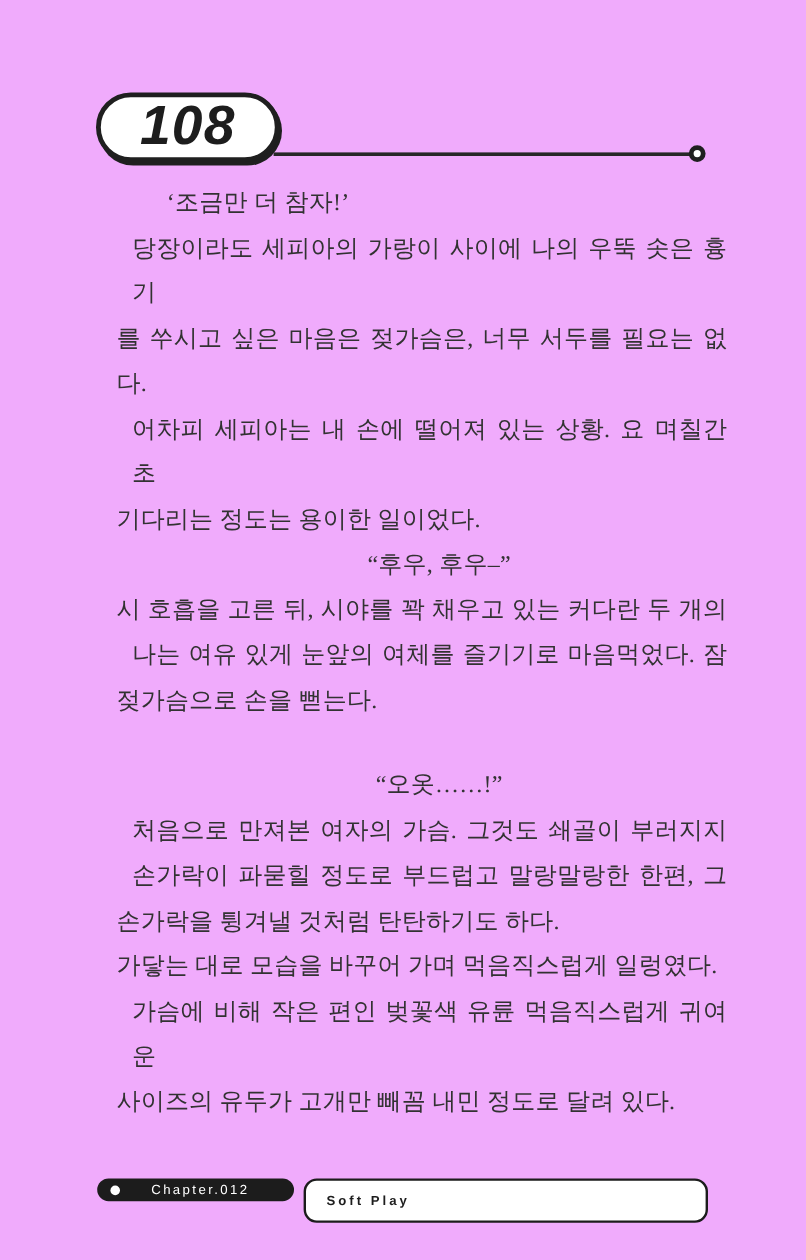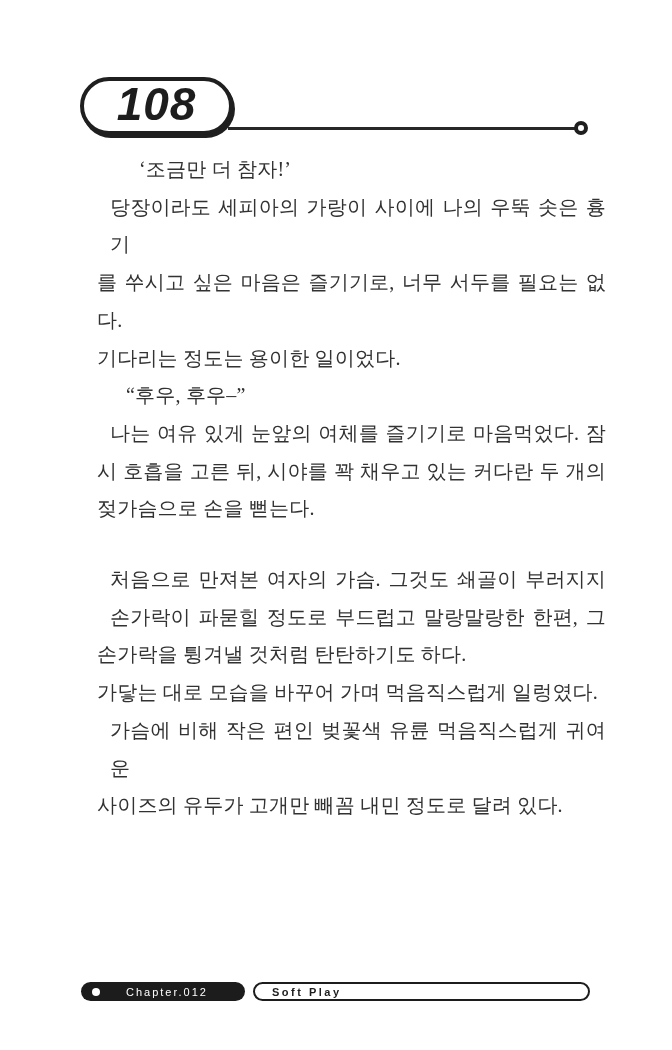--- a/index.html
+++ b/index.html
@@ -1,18 +1,18 @@
 <!DOCTYPE html>
 <html><head>
 <meta charset="utf-8">
 <style>
   html,body{margin:0;padding:0;background:#e8e8e8;}
   .page{
     position:relative;width:672px;height:1050px;margin:0 auto;
-    background:#ffffff;color:#333;overflow:hidden;
+    background:#f0abfc;color:#333;overflow:hidden;
     font-family:"Liberation Serif","DejaVu Serif",serif;
   }
   
   .pagenum-badge{
     position:absolute;left:80px;top:77px;width:153px;height:58px;
     box-sizing:border-box;border:4px solid #1f1f1f;border-radius:30px;
     background:#fff;display:flex;align-items:center;justify-content:center;
     box-shadow:2px 3px 0 0 #1f1f1f;
   }
   .pagenum-badge .num{
@@ -26,33 +26,33 @@
     border:4px solid #1f1f1f;border-radius:50%;background:#fff;
   }
   
   .text-block{
     position:absolute;left:97px;top:151px;width:509px;
     font-size:20px;line-height:37.7px;letter-spacing:.2px;color:#323232;
   }
   .line{text-align:left;overflow:hidden;}
   .just{text-align:justify;text-align-last:justify;}
   .ind-p{padding-left:13px;}
-  .ind-q{padding-left:29px;}
+  .ind-q{padding-left:29px;text-align:center;}
   .ind-t{padding-left:42px;}
   .para-gap{height:33px;}
   
   .chapter-pill{
     position:absolute;left:81px;top:982px;width:164px;height:19px;
     background:#1c1c1c;border-radius:10px;display:flex;align-items:center;
     font-family:"Liberation Sans","DejaVu Sans",sans-serif;
   }
   .chapter-dot{width:8px;height:8px;border-radius:50%;background:#fff;margin-left:11px;flex:0 0 auto;}
   .chapter-label{color:#fff;font-size:11px;font-weight:normal;letter-spacing:2px;margin-left:26px;white-space:nowrap;}
   .title-pill{
-    position:absolute;left:253px;top:982px;width:337px;height:19px;
+    position:absolute;left:253px;top:982px;width:337px;height:37px;
     box-sizing:border-box;border:2px solid #1c1c1c;border-radius:11px;
     background:#fff;display:flex;align-items:center;
     font-family:"Liberation Sans","DejaVu Sans",sans-serif;
   }
   .title-label{font-size:11px;font-weight:bold;letter-spacing:2.5px;margin-left:17px;color:#1d1d1d;white-space:nowrap;}
 </style>
 </head>
 <body>
 
 <div class="page">
@@ -60,33 +60,35 @@
   <div class="pagenum-badge">
     <span class="num">108</span>
   </div>
   <div class="header-rule"></div>
   <div class="header-ring"></div>
 
   <div class="text-block">
     <div class="line ind-t">‘조금만 더 참자!’</div>
 
     <div class="line just ind-p">당장이라도 세피아의 가랑이 사이에 나의 우뚝 솟은 흉기</div>
-    <div class="line just">를 쑤시고 싶은 마음은 즐기기로, 너무 서두를 필요는 없</div>
+    <div class="line just">를 쑤시고 싶은 마음은 젖가슴은, 너무 서두를 필요는 없</div>
     <div class="line">다.</div>
 
+    <div class="line just ind-p">어차피 세피아는 내 손에 떨어져 있는 상황. 요 며칠간 초</div>
     <div class="line">기다리는 정도는 용이한 일이었다.</div>
 
     <div class="line ind-q">“후우, 후우–”</div>
 
+    <div class="line just">시 호흡을 고른 뒤, 시야를 꽉 채우고 있는 커다란 두 개의</div>
     <div class="line just ind-p">나는 여유 있게 눈앞의 여체를 즐기기로 마음먹었다. 잠</div>
-    <div class="line just">시 호흡을 고른 뒤, 시야를 꽉 채우고 있는 커다란 두 개의</div>
     <div class="line">젖가슴으로 손을 뻗는다.</div>
 
     <div class="para-gap"></div>
 
+    <div class="line ind-q">“오옷……!”</div>
 
     <div class="line just ind-p">처음으로 만져본 여자의 가슴. 그것도 쇄골이 부러지지</div>
 
     <div class="line just ind-p">손가락이 파묻힐 정도로 부드럽고 말랑말랑한 한편, 그</div>
     <div class="line">손가락을 튕겨낼 것처럼 탄탄하기도 하다.</div>
 
     <div class="line">가닿는 대로 모습을 바꾸어 가며 먹음직스럽게 일렁였다.</div>
 
     <div class="line just ind-p">가슴에 비해 작은 편인 벚꽃색 유륜 먹음직스럽게 귀여운</div>
     <div class="line">사이즈의 유두가 고개만 빼꼼 내민 정도로 달려 있다.</div>

